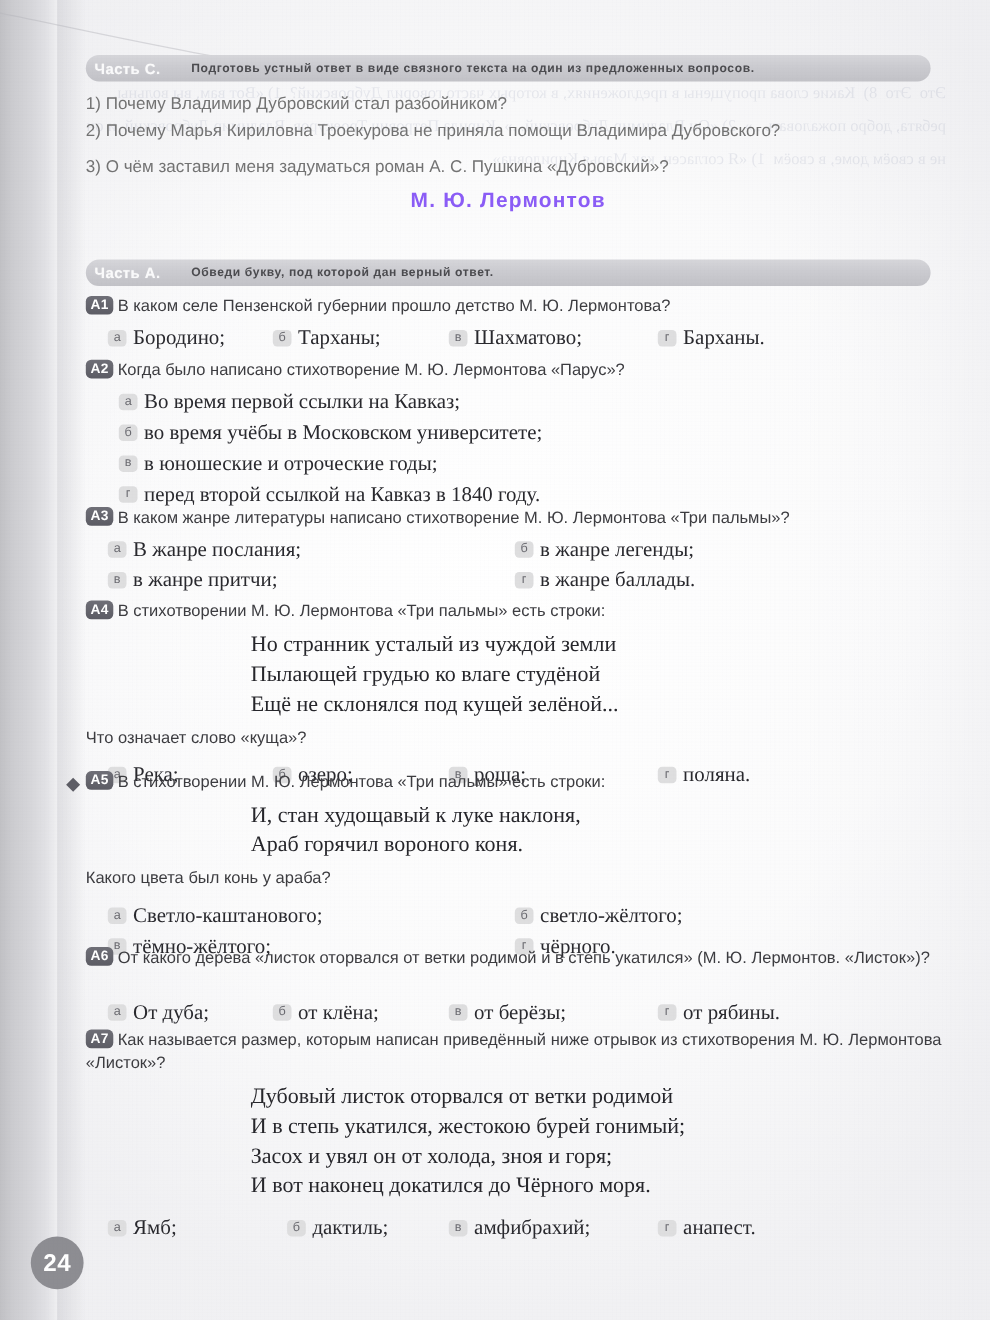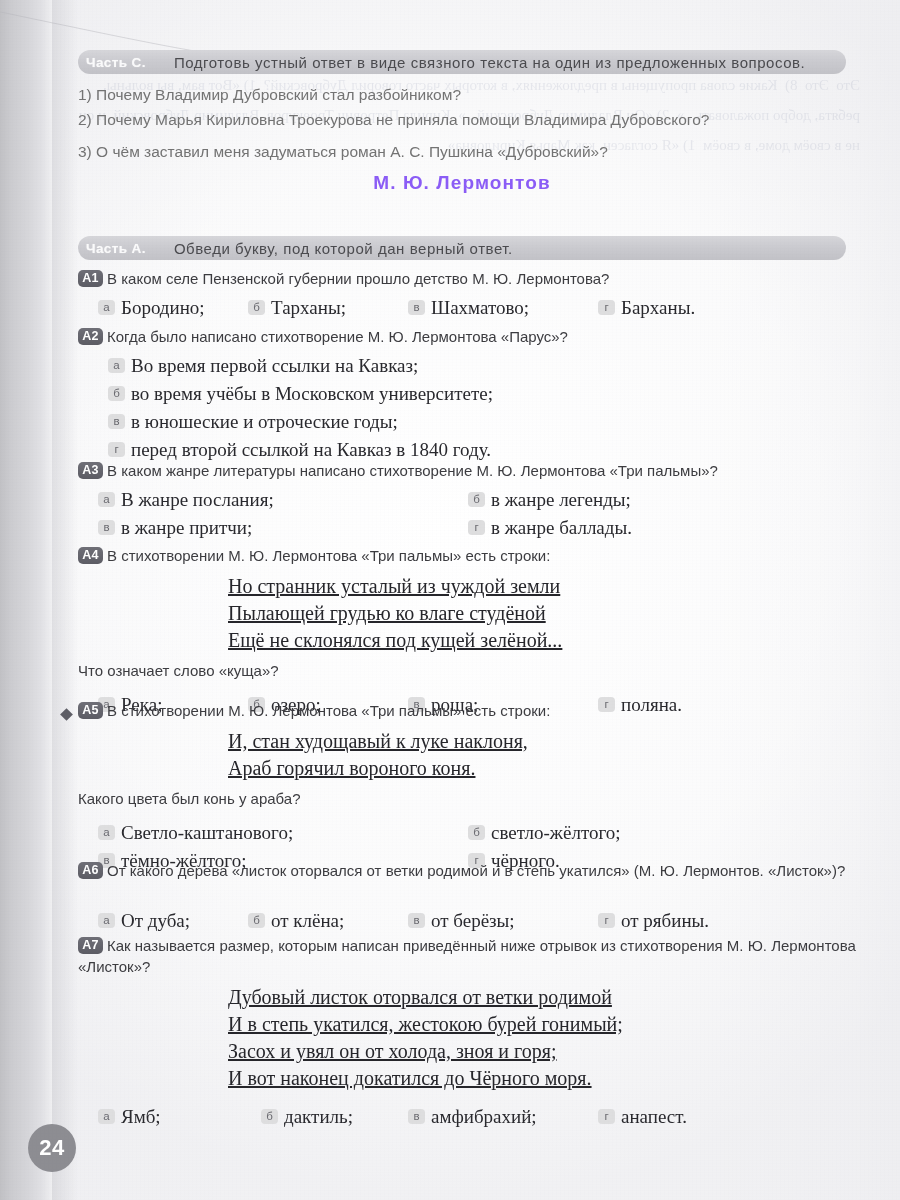--- a/index.html
+++ b/index.html
@@ -100,22 +100,22 @@
     color: #ffffff;
     font-weight: bold;
     font-size: 13.5px;
     letter-spacing: .4px;
     white-space: nowrap;
     text-shadow: 0 0 1px rgba(255,255,255,.6);
     opacity: .92;
   }
   .band-text {
     color: #4b4b4f;
-    font-weight: normal;
-    font-size: 15px;
+    font-weight: bold;
+    font-size: 11px;
     letter-spacing: .55px;
     white-space: nowrap;
     margin-left: 7px;
   }
 
   
   .qline {
     position: absolute;
     left: 0;
     font-size: 15.5px;
@@ -220,21 +220,20 @@
 
   
   .poem {
     position: absolute;
     left: 150px;
     font-family: "Liberation Serif", serif;
     font-size: 20px;
     line-height: 27px;
     color: #26262b;
     white-space: pre;
-    text-decoration: underline;
   }
 
   
   .subq {
     position: absolute;
     left: 0;
     font-size: 15px;
     color: #3c3c40;
   }
 

